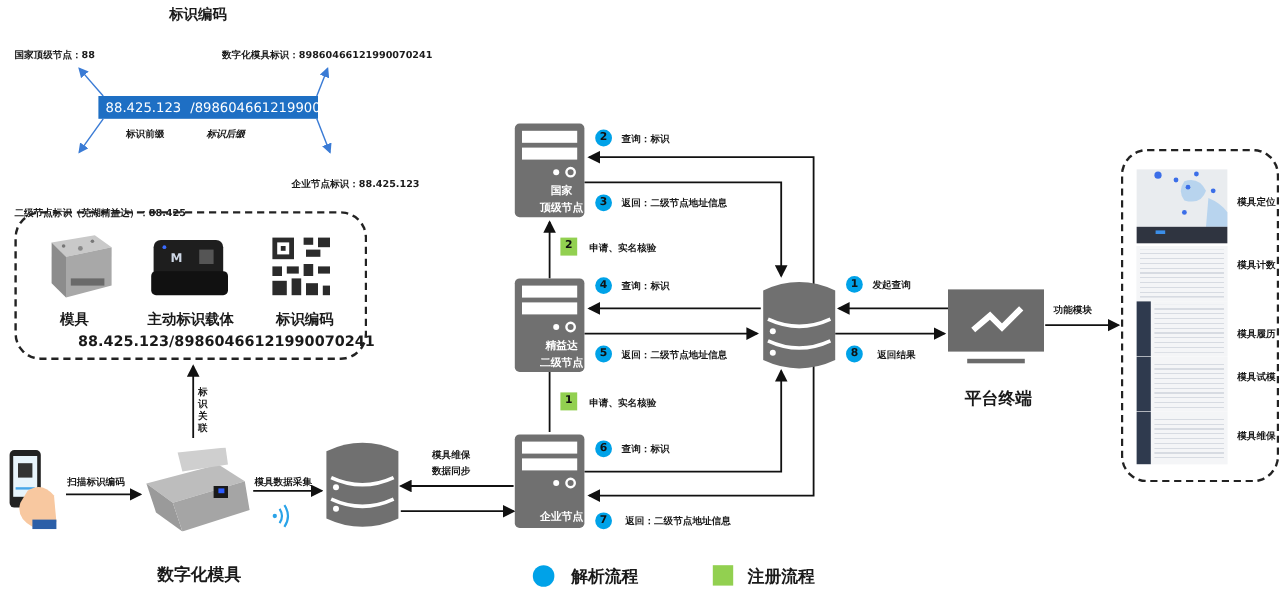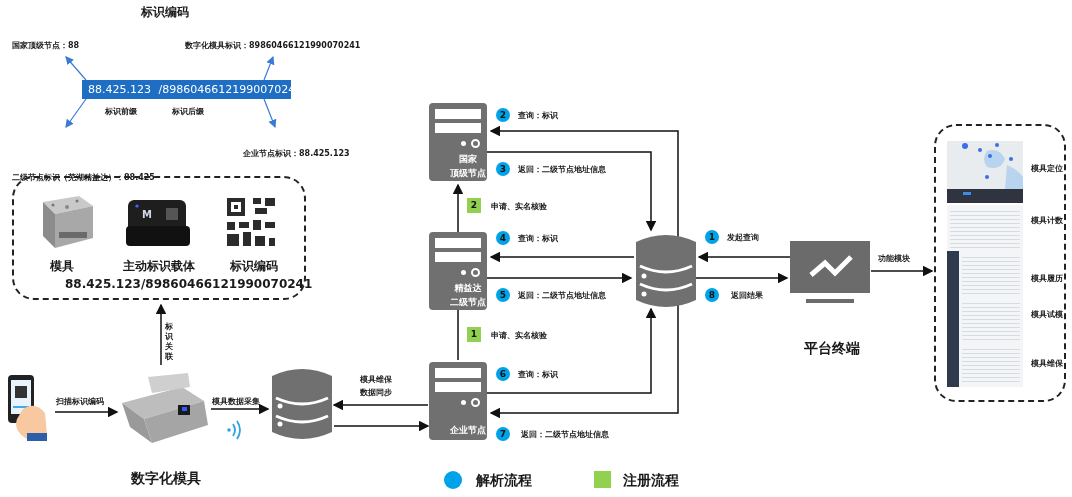--- a/index.html
+++ b/index.html
@@ -3,21 +3,21 @@
 <meta charset="utf-8">
 <style>
   html,body{margin:0;padding:0;background:#ffffff;}
   body{width:1072px;height:497px;position:relative;overflow:hidden;font-family:"DejaVu Sans","Liberation Sans",sans-serif;color:#1a1a1a;}
   .abs{position:absolute;}
   .t{position:absolute;font-size:9px;font-weight:bold;white-space:nowrap;color:#1a1a1a;}
   .t-sm{font-size:8px;}
   .t-lg{font-size:12px;}
   .t-xl{font-size:14px;}
   svg.lines{position:absolute;left:0;top:0;width:1072px;height:497px;pointer-events:none;}
-  .id-bar{position:absolute;left:82px;top:80px;width:209px;height:19px;background:#1e6fc4;color:#fff;font-size:11px;line-height:19px;padding-left:6px;box-sizing:border-box;white-space:nowrap;font-weight:normal;}
+  .id-bar{position:absolute;left:82px;top:80px;width:183px;height:19px;background:#1e6fc4;color:#fff;font-size:11px;line-height:19px;padding-left:6px;box-sizing:border-box;white-space:nowrap;font-weight:normal;}
   .dash-box{position:absolute;border:2px dashed #222;border-radius:22px;box-sizing:border-box;}
   .server{position:absolute;width:58px;background:#707070;border-radius:4px;}
   .server .slot{position:absolute;left:6px;width:46px;height:10px;background:#fff;}
   .server .dot{position:absolute;width:5px;height:5px;border-radius:50%;background:#fff;}
   .server .ring{position:absolute;width:9px;height:9px;border-radius:50%;border:2px solid #fff;box-sizing:border-box;}
   .server .lab{position:absolute;left:0;width:78px;text-align:center;color:#fff;font-size:9px;font-weight:bold;}
   .badge-c{position:absolute;width:14px;height:14px;border-radius:50%;background:#00a2e8;color:#111;font-size:9px;font-weight:bold;text-align:center;line-height:14px;}
   .badge-s{position:absolute;width:14px;height:15px;background:#92d050;color:#111;font-size:9px;font-weight:bold;text-align:center;line-height:15px;}
   .screen-thumb{position:absolute;left:947px;width:76px;background:#f4f5f7;overflow:hidden;}
 </style>
@@ -75,21 +75,21 @@
 </svg>
 
 <div class="t t-lg" style="left:141px;top:4px;">标识编码</div>
 <div class="t t-sm" style="left:12px;top:40px;">国家顶级节点：88</div>
 <div class="t t-sm" style="left:185px;top:40px;">数字化模具标识：89860466121990070241</div>
 <div class="id-bar">
   <span>88.425.123</span>
   <span style="margin-left:4px;">/89860466121990070241</span>
 </div>
 <div class="t t-sm" style="left:105px;top:106px;">标识前缀</div>
-<div class="t t-sm" style="left:172px;top:106px;">标识后缀</div>
+<div class="t t-sm" style="left:172px;top:106px;font-style:italic;">标识后缀</div>
 <div class="t t-sm" style="left:12px;top:136px;margin-top:36px;">二级节点标识（芜湖精益达）：88.425</div>
 <div class="t t-sm" style="left:243px;top:136px;margin-top:12px;">企业节点标识：88.425.123</div>
 
 <div class="dash-box" style="left:12px;top:176px;width:294px;height:124px;"></div>
 
 <svg class="abs" style="left:33px;top:192px;" width="64" height="60" viewBox="0 0 64 60">
   <polygon points="10,10 46,4 60,14 22,22" fill="#c9c9c9"></polygon>
   <polygon points="10,10 22,22 22,56 10,44" fill="#8c8c8c"></polygon>
   <polygon points="22,22 60,14 60,46 22,56" fill="#a8a8a8"></polygon>
   <rect x="26" y="40" width="28" height="6" fill="#6a6a6a"></rect>
@@ -226,21 +226,21 @@
 <div class="t t-sm" style="left:727px;top:232px;">发起查询</div>
 
 <div class="badge-c" style="left:705px;top:288px;">8</div>
 <div class="t t-sm" style="left:731px;top:290px;">返回结果</div>
 
 <svg class="abs" style="left:789px;top:241px;" width="82" height="62" viewBox="0 0 82 62">
   <rect x="1" y="0" width="80" height="52" fill="#6b6b6b"></rect>
   <polyline points="22,34 36,22 46,32 62,16" stroke="#fff" stroke-width="5" fill="none" stroke-linejoin="miter"></polyline>
   <rect x="17" y="58" width="48" height="4" fill="#6b6b6b"></rect>
 </svg>
-<div class="t t-xl" style="left:804px;top:324px;margin-top:16px;">平台终端</div>
+<div class="t t-xl" style="left:804px;top:324px;">平台终端</div>
 <div class="t t-sm" style="left:878px;top:253px;">功能模块</div>
 
 <div class="dash-box" style="left:934px;top:124px;width:132px;height:278px;"></div>
 
 <svg class="abs" style="left:947px;top:141px;" width="76" height="62" viewBox="0 0 76 62">
   <rect width="76" height="48" fill="#e9ecef"></rect>
   <path d="M40,10 Q52,6 58,18 Q54,30 40,26 Q34,18 40,10 Z" fill="#b8d4ee"></path>
   <path d="M60,24 Q70,28 76,36 L76,48 L58,48 Z" fill="#b8d4ee"></path>
   <circle cx="18" cy="5" r="3" fill="#3b6ee8"></circle>
     <circle cx="33" cy="9" r="2" fill="#3b6ee8"></circle>

